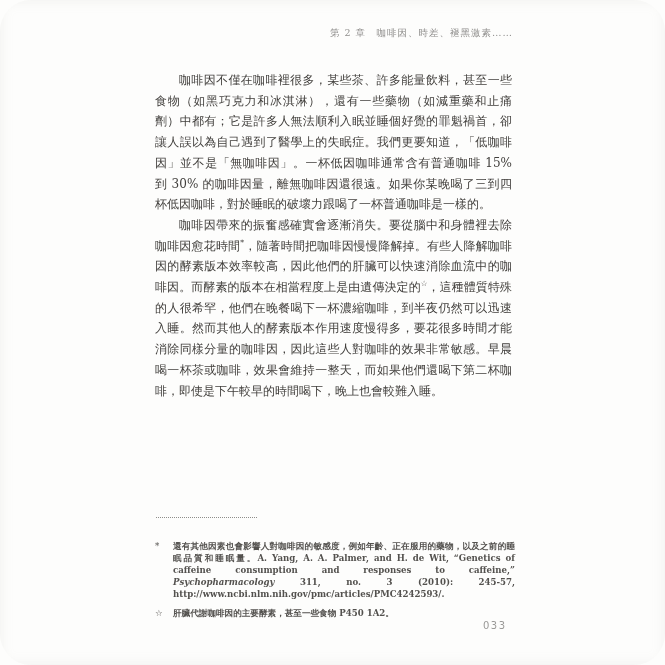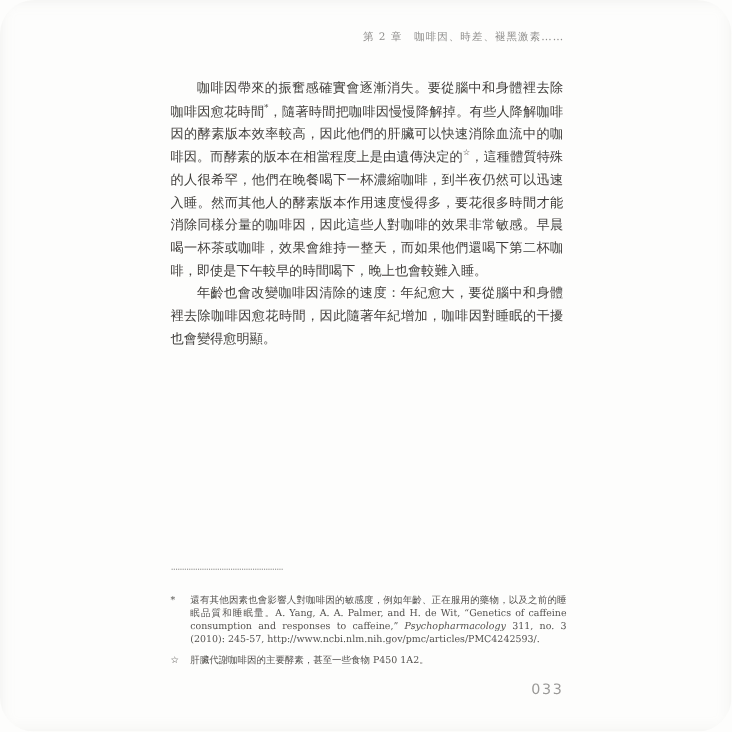--- a/index.html
+++ b/index.html
@@ -79,44 +79,45 @@
   .footnote + .footnote {
     margin-top: 7px;
   }
   .fn-marker {
     flex: 0 0 18px;
     text-align: left;
   }
   .fn-text {
     flex: 1 1 auto;
     text-align: justify;
+    font-weight: bold;
   }
   .fn-journal {
     font-style: italic;
   }
   .folio {
     position: absolute;
     left: 483px;
     top: 620px;
     font-family: "DejaVu Sans", "Liberation Sans", sans-serif;
-    font-size: 13px;
+    font-size: 10px;
     letter-spacing: 1.5px;
     color: #9a9997;
   }
 </style>
 </head>
 <body>
 
 <div class="page">
 
   <div class="running-head">第 2 章　咖啡因、時差、褪黑激素……</div>
 
   <div class="body-text">
+    <p><span>咖啡因不僅在咖啡裡很多，某些茶、許多能量飲料，甚至一些食物（如黑巧克力和冰淇淋），還有一些藥物（如減重藥和止痛劑）中都有；它是許多人無法順利入眠並睡個好覺的罪魁禍首，卻讓人誤以為自己遇到了醫學上的失眠症。我們更要知道，「低咖啡因」並不是「無咖啡因」。一杯低因咖啡通常含有普通咖啡 15% 到 30% 的咖啡因量，離無咖啡因還很遠。如果你某晚喝了三到四杯低因咖啡，對於睡眠的破壞力跟喝了一杯普通咖啡是一樣的。</span></p>
     <p><span>咖啡因帶來的振奮感確實會逐漸消失。要從腦中和身體裡去除咖啡因愈花時間</span><sup>*</sup><span>，隨著時間把咖啡因慢慢降解掉。有些人降解咖啡因的酵素版本效率較高，因此他們的肝臟可以快速消除血流中的咖啡因。而酵素的版本在相當程度上是由遺傳決定的</span><sup>☆</sup><span>，這種體質特殊的人很希罕，他們在晚餐喝下一杯濃縮咖啡，到半夜仍然可以迅速入睡。然而其他人的酵素版本作用速度慢得多，要花很多時間才能消除同樣分量的咖啡因，因此這些人對咖啡的效果非常敏感。早晨喝一杯茶或咖啡，效果會維持一整天，而如果他們還喝下第二杯咖啡，即使是下午較早的時間喝下，晚上也會較難入睡。</span></p>
-    <p><span>年齡也會改變咖啡因清除的速度：年紀愈大，要從腦中和身體裡去除咖啡因愈花時間，因此隨著年紀增加，咖啡因對睡眠的干擾也會變得愈明顯。</span></p>
   </div>
 
   <div class="separator"></div>
 
   <div class="footnotes">
 
     <div class="footnote">
       <div class="fn-marker">*</div>
       <div class="fn-text"><span>還有其他因素也會影響人對咖啡因的敏感度，例如年齡、正在服用的藥物，以及之前的睡眠品質和睡眠量。</span><span>A. Yang, A. A. Palmer, and H. de Wit, “Genetics of caffeine consumption and responses to caffeine,” </span><span class="fn-journal">Psychopharmacology</span><span> 311, no. 3 (2010): 245-57, http://www.ncbi.nlm.nih.gov/pmc/articles/PMC4242593/.</span></div>
     </div>

